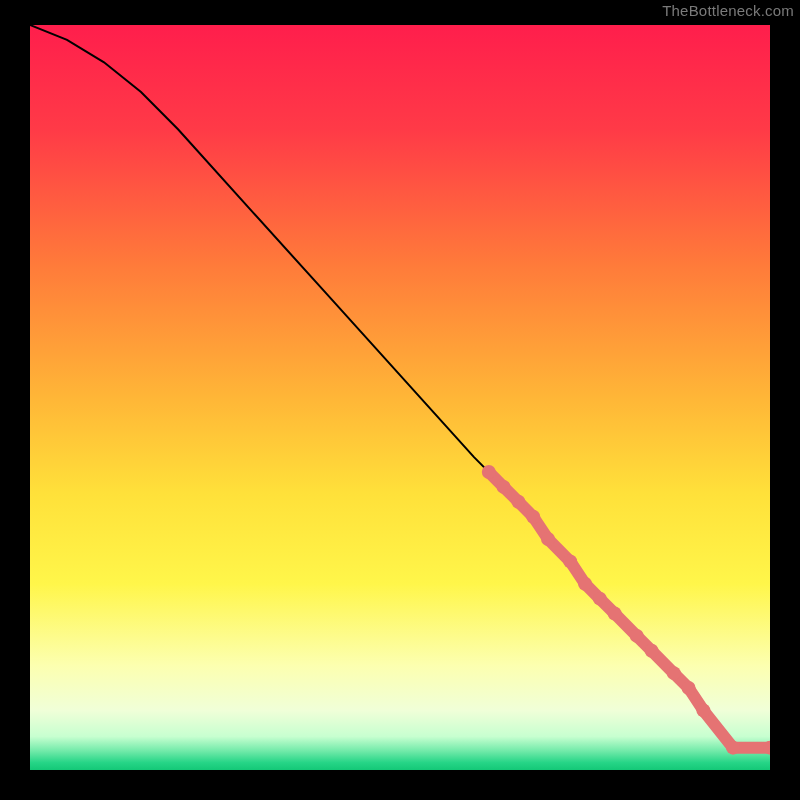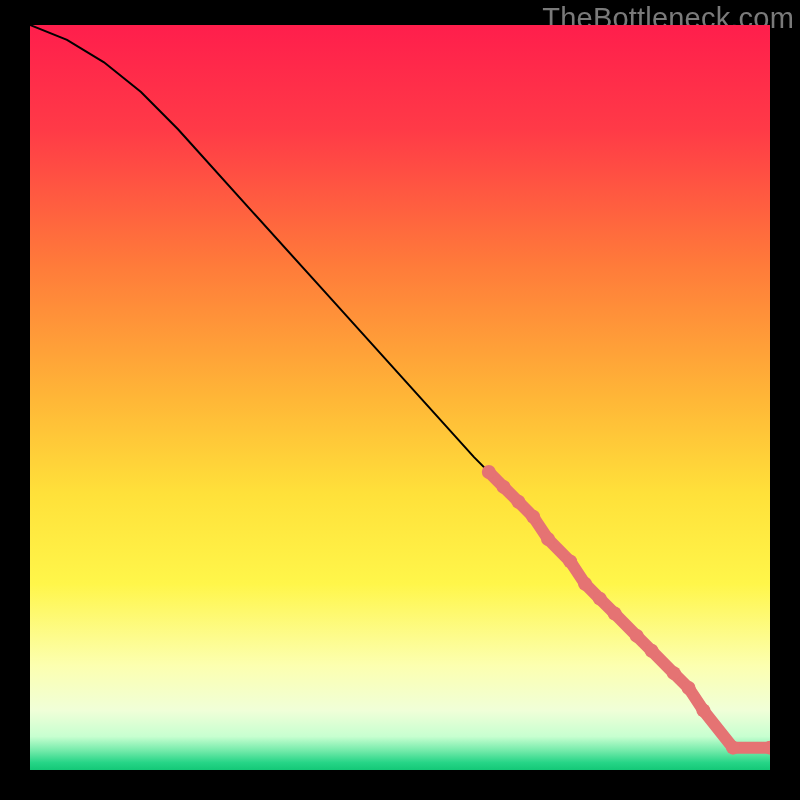--- a/index.html
+++ b/index.html
@@ -50,21 +50,21 @@
   .curve line.thick {
     stroke: #e57373;
     stroke-width: 12;
     stroke-linecap: round;
   }
   .watermark {
     position: absolute;
     top: 2px;
     right: 6px;
     color: #7a7a7a;
-    font-size: 29px;
+    font-size: 15px;
     font-weight: 500;
     letter-spacing: 0.2px;
     user-select: none;
   }
 </style>
 </head>
 <body>
 
 <div class="stage">
 

